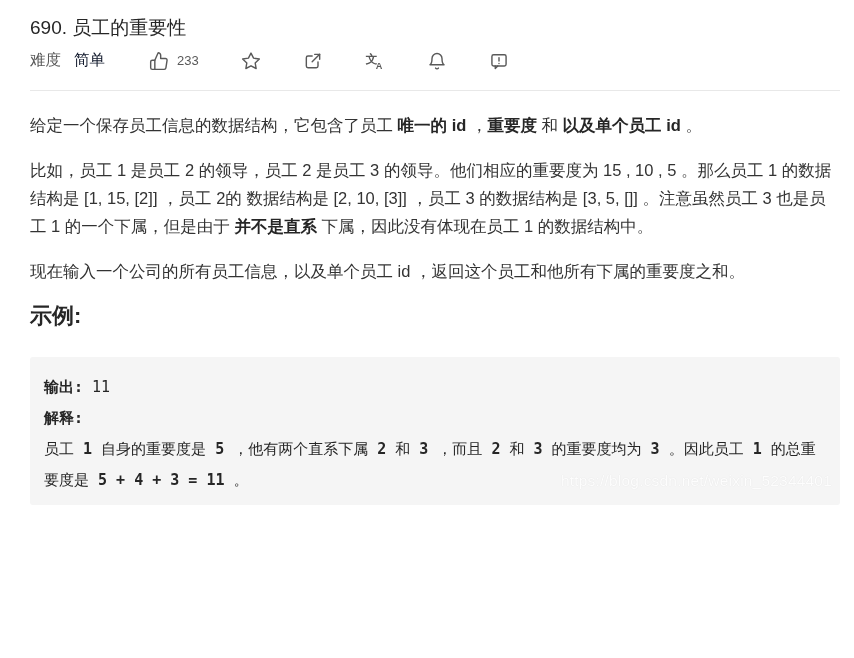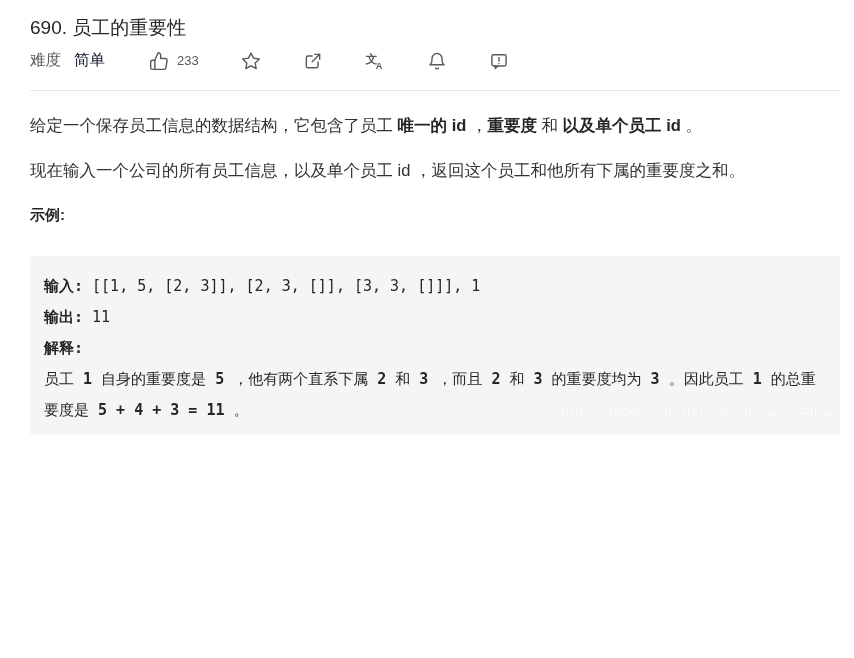--- a/index.html
+++ b/index.html
@@ -14,21 +14,21 @@
   .diff-value{color:#0f172a;margin-left:13px;}
   .act{display:inline-flex;align-items:center;color:#595959;cursor:pointer;}
   .act.first{margin-left:44px;}
   .act + .act{margin-left:42px;}
   .act svg{display:block;}
   .like-count{margin-left:8px;font-size:13px;color:#595959;}
   .divider{border:none;border-top:1px solid #e8e8e8;margin:19px 0 0 0;}
   .desc{margin-top:20px;font-size:16.5px;line-height:28px;color:#333333;max-width:812px;}
   .desc p{margin:0 0 17px 0;}
   .desc b{font-weight:700;color:#262626;}
-  .example-heading{font-size:15px;font-weight:700;color:#262626;margin:64px 0 0 0;}
+  .example-heading{font-size:22px;font-weight:700;color:#262626;margin:64px 0 0 0;}
   .codeblock{
     position:relative;margin-top:27px;background:#f5f5f5;border-radius:3px;
     padding:15px 14px 9px 14px;
     font-family:"DejaVu Sans Mono","Liberation Mono",monospace;
     font-size:15px;line-height:31px;color:#262626;max-width:785px;
   }
   .cline{white-space:pre-wrap;word-break:break-word;}
   .cline b{font-weight:700;}
   .watermark{
     position:absolute;right:8px;bottom:9px;
@@ -91,26 +91,26 @@
         <line x1="12" y1="8" x2="12" y2="12"></line>
         <line x1="12" y1="14.8" x2="12" y2="15"></line>
       </svg>
     </span>
   </div>
 
   <hr class="divider">
 
   <div class="desc">
     <p><span>给定一个保存员工信息的数据结构，它包含了员工 </span><b>唯一的 id</b><span> ，</span><b>重要度</b><span> 和 </span><b>以及单个员工 id</b><span> 。</span></p>
+    <p><span>比如，员工 1 是员工 2 的领导，员工 2 是员工 3 的领导。他们相应的重要度为 15 , 10 , 5 。那么员工 1 的数据结构是 [1, 15, [2]] ，员工 2的 数据结构是 [2, 10, [3]] ，员工 3 的数据结构是 [3, 5, []] 。注意虽然员工 3 也是员工 1 的一个下属，但是由于 </span><b>并不是直系</b><span> 下属，因此没有体现在员工 1 的数据结构中。</span></p>
     <p><span>现在输入一个公司的所有员工信息，以及单个员工 id ，返回这个员工和他所有下属的重要度之和。</span></p>
 
     <p class="example-heading">示例:</p>
 
     <div class="codeblock">
-      <div class="cline"><b>输入:</b><span> [[1, 5, [2, 3]], [2, 3, []], [3, 3, []]], 1</span></div>
       <div class="cline"><b>输出:</b><span> 11</span></div>
       <div class="cline"><b>解释:</b></div>
       <div class="cline"><span>员工 </span><b>1</b><span> 自身的重要度是 </span><b>5</b><span> ，他有两个直系下属 </span><b>2</b><span> 和 </span><b>3</b><span> ，而且 </span><b>2</b><span> 和 </span><b>3</b><span> 的重要度均为 </span><b>3</b><span> 。因此员工 </span><b>1</b><span> 的总重要度是 </span><b>5 + 4 + 3 = 11</b><span> 。</span></div>
       <span class="watermark">https://blog.csdn.net/weixin_52344401</span>
     </div>
   </div>
 
 </div>
 
 </body></html>

